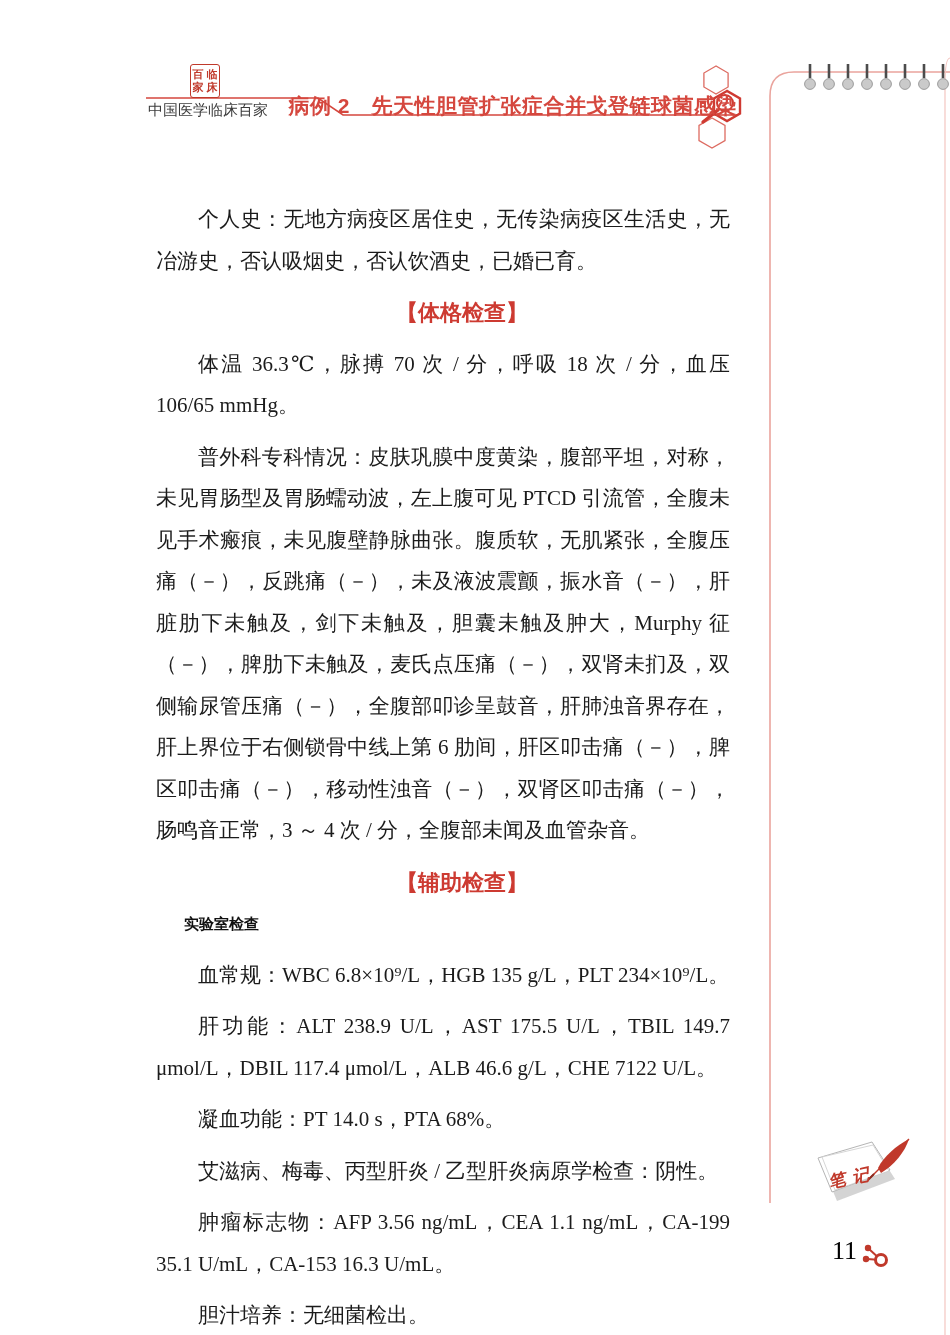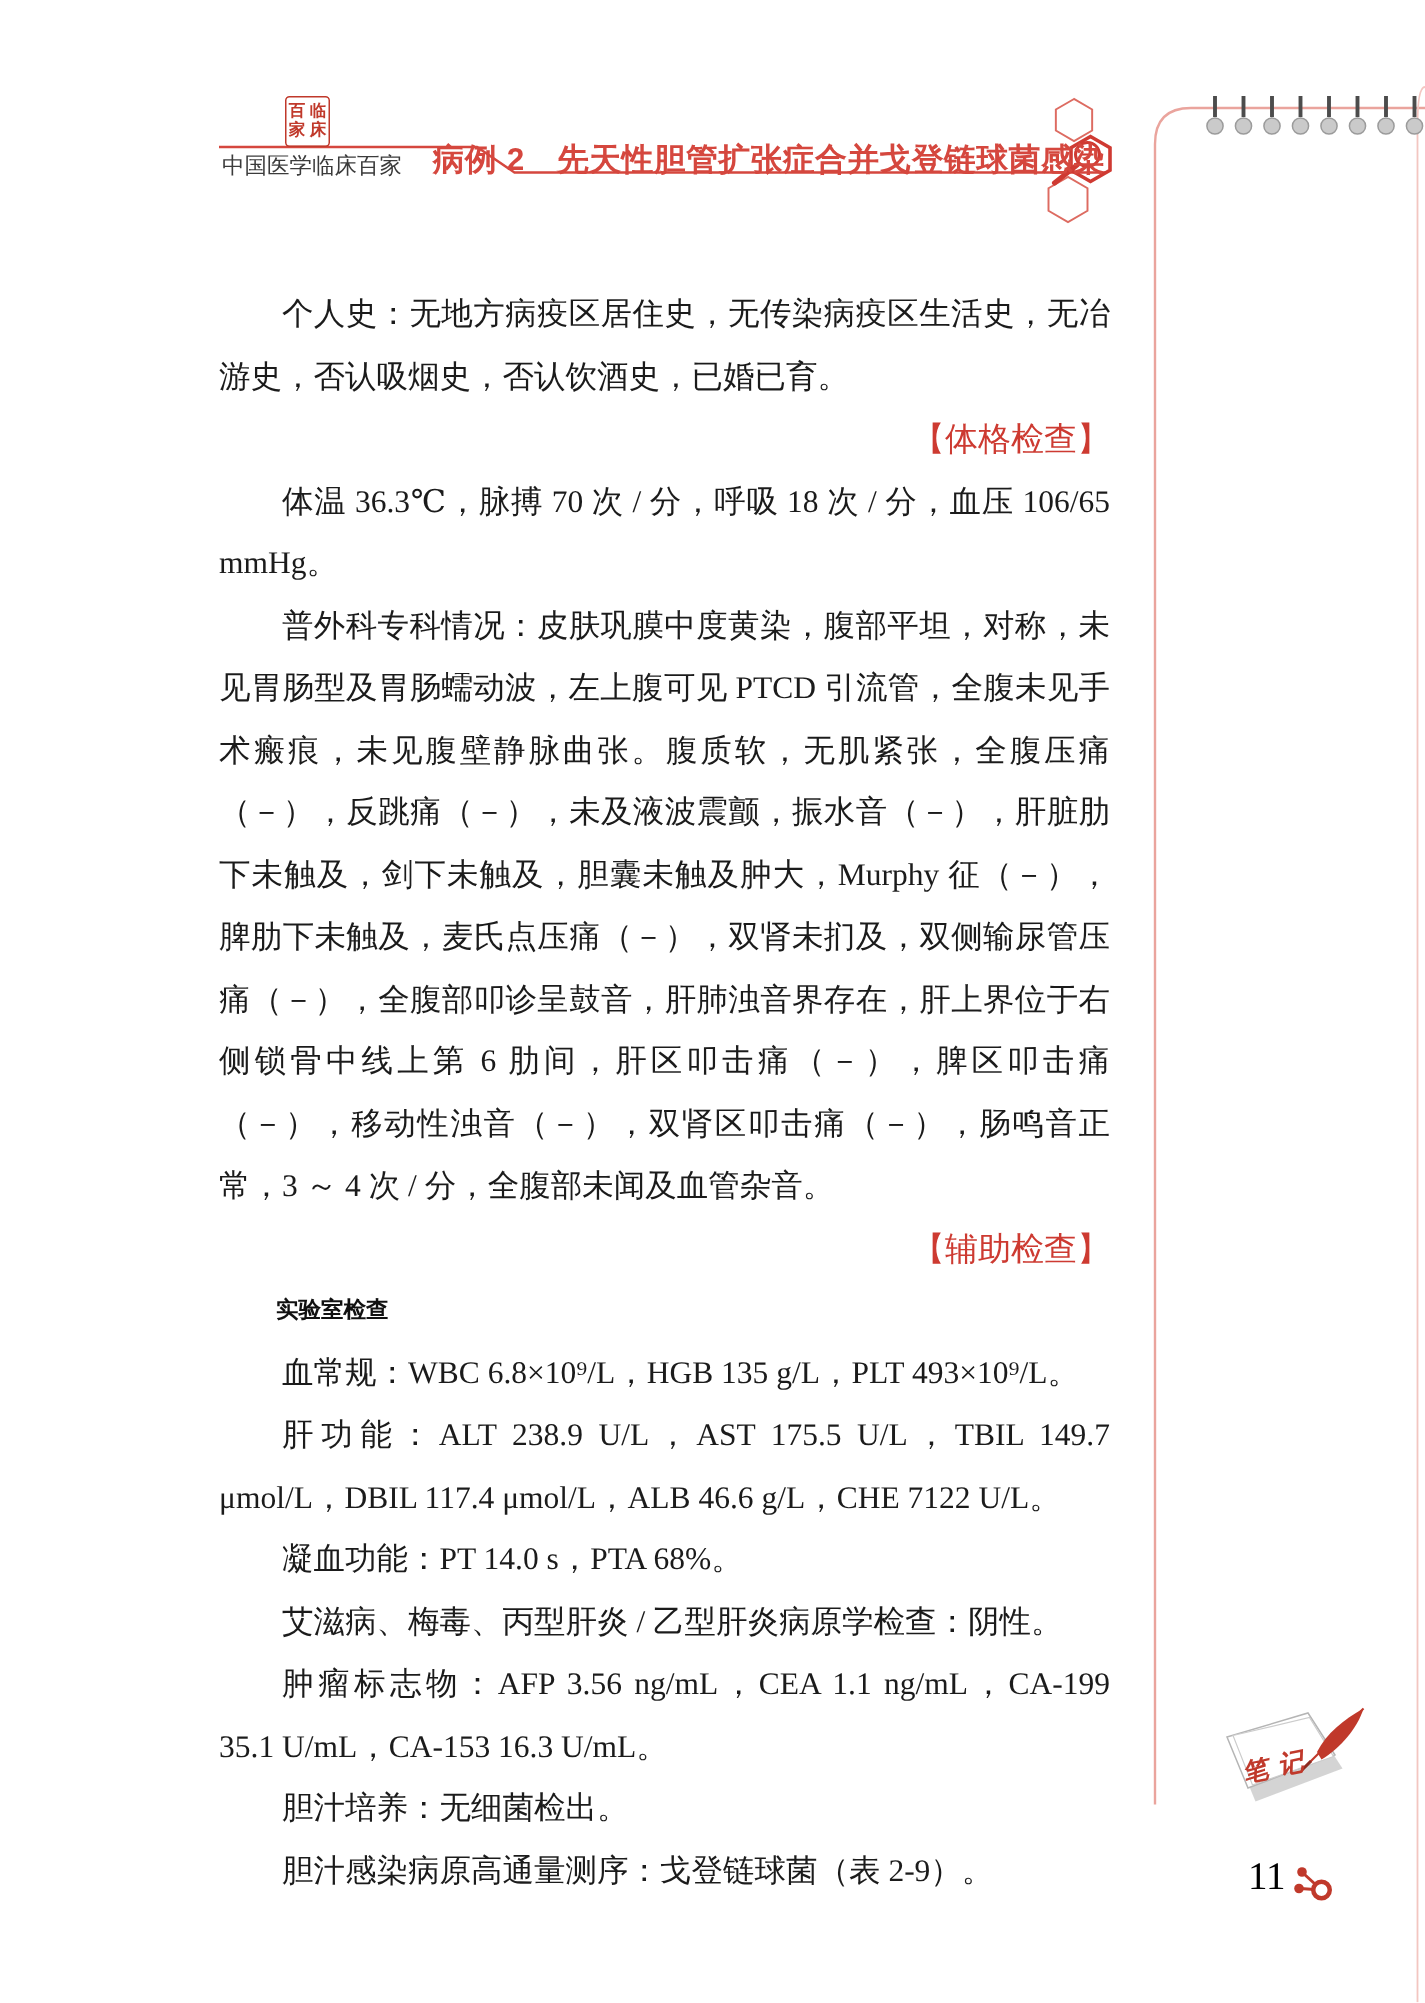--- a/index.html
+++ b/index.html
@@ -12,23 +12,23 @@
         border-radius:3px;display:grid;grid-template-columns:1fr 1fr;align-content:center;
         justify-items:center;color:#c0392b;font-size:11px;line-height:13px;font-weight:bold;}
   .brand-text{position:absolute;left:148px;top:101px;font-size:15px;color:#3b3b3b;
         font-family:"Liberation Sans","DejaVu Sans",sans-serif;letter-spacing:0px;}
   .chapter-title{position:absolute;right:213px;top:92px;font-size:21px;font-weight:bold;
         color:#d5473e;font-family:"Liberation Sans","DejaVu Sans",sans-serif;letter-spacing:0.5px;}
 
   
   .content{position:absolute;left:146px;top:189px;width:594px;
         font-size:21px;line-height:41.5px;color:#1b1b1b;text-align:justify;}
-  .para{margin:0;text-indent:2em;}
-  .red-heading{margin:0;text-indent:38px;color:#cd3a31;font-weight:normal;font-size:22px;
-        font-family:"Liberation Sans","DejaVu Sans",sans-serif;text-align:right;}
+  .para{margin:10px;text-indent:2em;}
+  .red-heading{margin:0;text-indent:38px;color:#cd3a31;font-weight:bold;font-size:22px;
+        font-family:"Liberation Sans","DejaVu Sans",sans-serif;text-align:center;}
   .subheading{margin:0;text-indent:38px;font-weight:bold;font-size:15px;color:#111;
         font-family:"Liberation Sans","DejaVu Sans",sans-serif;text-align:left;}
 
   
   .note-label{position:absolute;left:828px;top:1166px;color:#c0392b;font-size:17px;
         font-weight:bold;font-style:italic;letter-spacing:7px;transform:rotate(-12deg);}
   .page-number{position:absolute;left:832px;top:1236px;font-size:26px;color:#000000;}
 </style>
 </head>
 <body>
@@ -97,21 +97,21 @@
   <div class="brand-text">中国医学临床百家</div>
   <div class="chapter-title">病例 2　先天性胆管扩张症合并戈登链球菌感染</div>
 
   <div class="content">
     <p class="para">个人史：无地方病疫区居住史，无传染病疫区生活史，无冶游史，否认吸烟史，否认饮酒史，已婚已育。</p>
     <p class="red-heading">【体格检查】</p>
     <p class="para">体温 36.3℃，脉搏 70 次 / 分，呼吸 18 次 / 分，血压 106/65 mmHg。</p>
     <p class="para">普外科专科情况：皮肤巩膜中度黄染，腹部平坦，对称，未见胃肠型及胃肠蠕动波，左上腹可见 PTCD 引流管，全腹未见手术瘢痕，未见腹壁静脉曲张。腹质软，无肌紧张，全腹压痛（－），反跳痛（－），未及液波震颤，振水音（－），肝脏肋下未触及，剑下未触及，胆囊未触及肿大，Murphy 征（－），脾肋下未触及，麦氏点压痛（－），双肾未扪及，双侧输尿管压痛（－），全腹部叩诊呈鼓音，肝肺浊音界存在，肝上界位于右侧锁骨中线上第 6 肋间，肝区叩击痛（－），脾区叩击痛（－），移动性浊音（－），双肾区叩击痛（－），肠鸣音正常，3 ～ 4 次 / 分，全腹部未闻及血管杂音。</p>
     <p class="red-heading">【辅助检查】</p>
     <p class="subheading">实验室检查</p>
-    <p class="para">血常规：WBC 6.8×10⁹/L，HGB 135 g/L，PLT 493×10⁹/L。</p>
+    <p class="para">血常规：WBC 6.8×10⁹/L，HGB 135 g/L，PLT 234×10⁹/L。</p>
     <p class="para">肝功能：ALT 238.9 U/L，AST 175.5 U/L，TBIL 149.7 μmol/L，DBIL 117.4 μmol/L，ALB 46.6 g/L，CHE 7122 U/L。</p>
     <p class="para">凝血功能：PT 14.0 s，PTA 68%。</p>
     <p class="para">艾滋病、梅毒、丙型肝炎 / 乙型肝炎病原学检查：阴性。</p>
     <p class="para">肿瘤标志物：AFP 3.56 ng/mL，CEA 1.1 ng/mL，CA-199 35.1 U/mL，CA-153 16.3 U/mL。</p>
     <p class="para">胆汁培养：无细菌检出。</p>
     <p class="para">胆汁感染病原高通量测序：戈登链球菌（表 2-9）。</p>
   </div>
 
   <svg class="deco-svg" style="left:812px;top:1138px;" width="100" height="75" viewBox="0 0 100 75">
     <polygon points="11,29 65,13 83,41 25,63" fill="#c6c6c6" opacity="0.75"></polygon>

